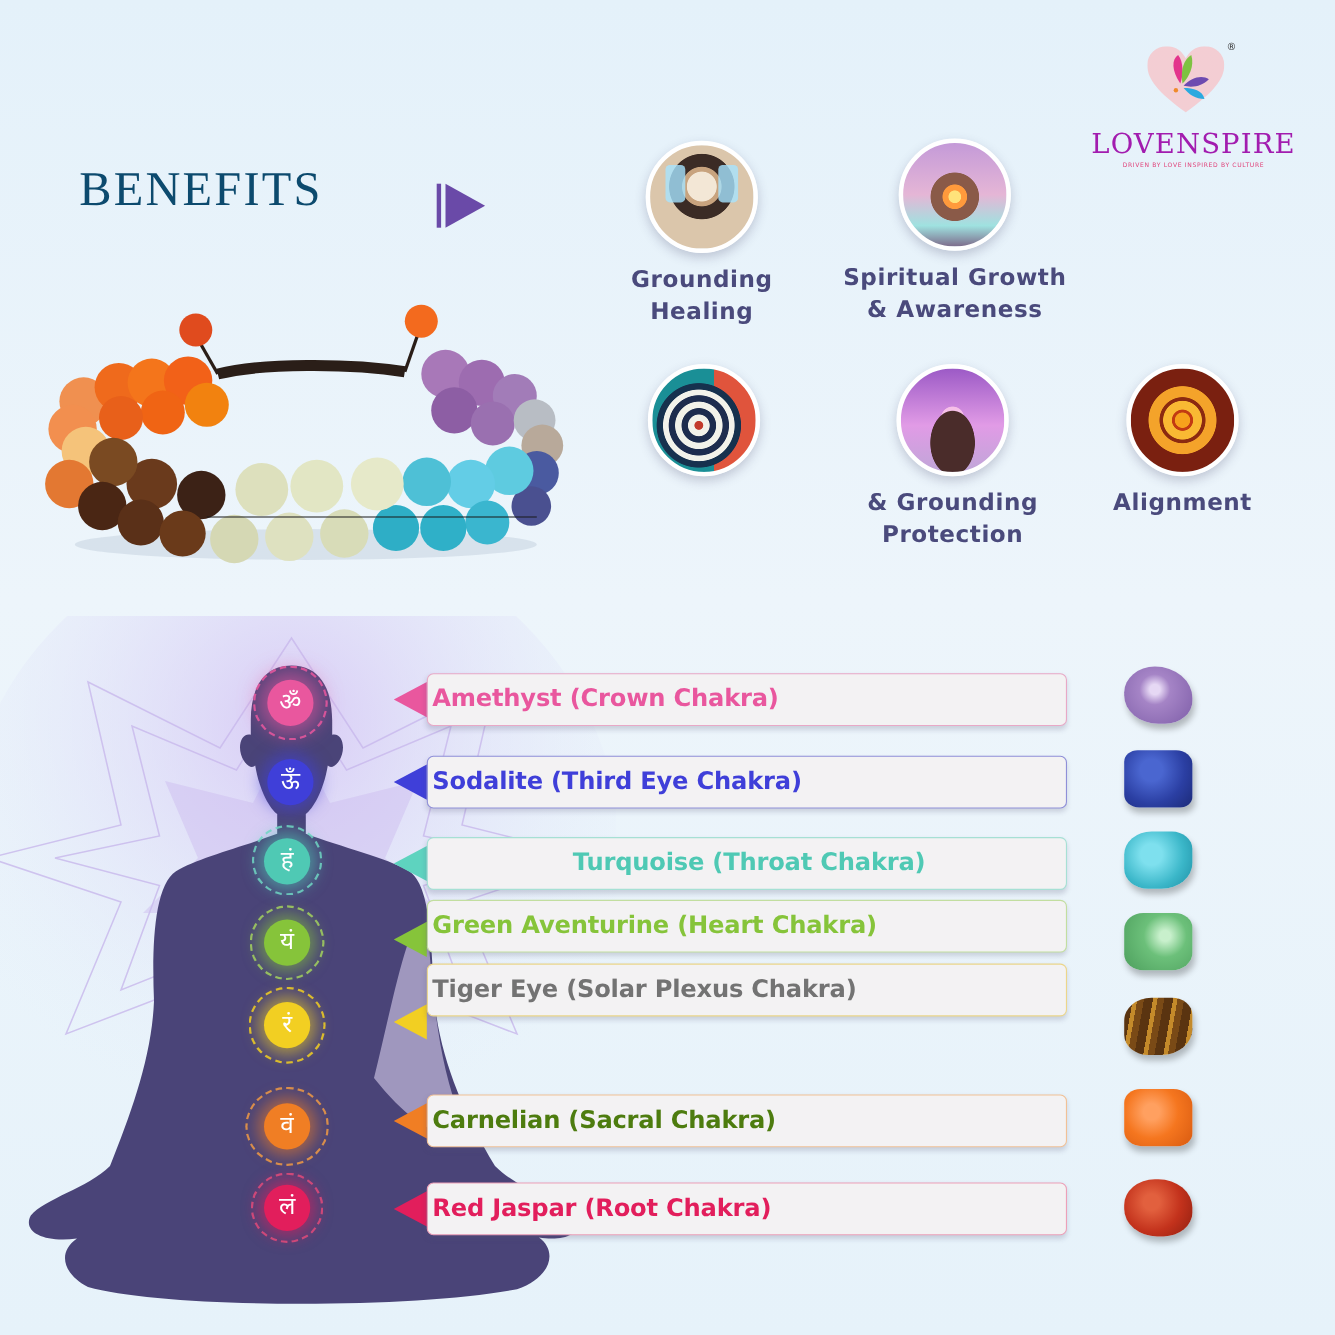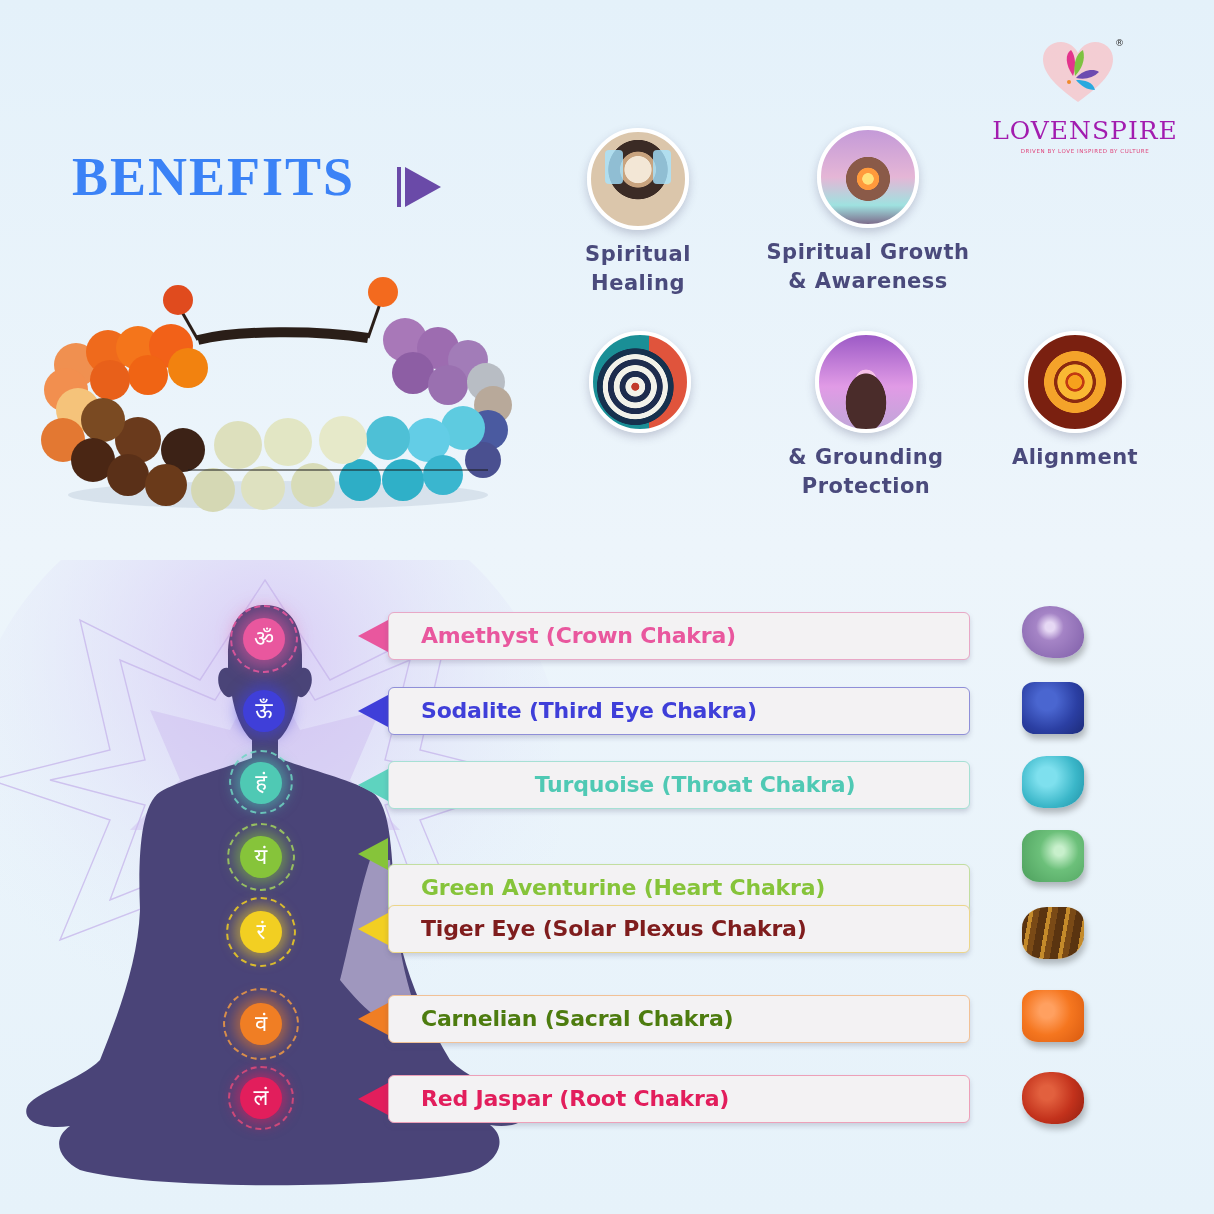--- a/index.html
+++ b/index.html
@@ -19,22 +19,22 @@
     font-family: "DejaVu Serif", serif; font-size: 25px; letter-spacing: 1px; color: #a21caf;
   }
   .logo .tagline {
     position: absolute; left: 0; top: 110px; width: 200px; text-align: center;
     font-size: 5.5px; letter-spacing: 0.6px; color: #e0437a;
   }
 
   
   .heading {
     position: absolute; left: 72px; top: 150px;
-    font-family: "Liberation Serif", serif; font-size: 54px; font-weight: bold;
-    color: #3b82f6; letter-spacing: 2px; line-height: 1;
+    font-family: "Liberation Serif", serif; font-size: 44px; font-weight: normal;
+    color: #0c4a6e; letter-spacing: 2px; line-height: 1;
   }
   .heading-arrow { position: absolute; left: 395px; top: 165px; width: 48px; height: 44px; }
 
   
   .bracelet { position: absolute; left: 38px; top: 270px; width: 480px; height: 250px; }
 
   
   .benefit { position: absolute; width: 220px; text-align: center; }
   .benefit .circle {
     width: 102px; height: 102px; border-radius: 50%; margin: 0 auto;
@@ -76,21 +76,21 @@
   .pointer {
     position: absolute; width: 0; height: 0;
     border-top: 16px solid transparent; border-bottom: 16px solid transparent;
     border-right-width: 30px; border-right-style: solid;
   }
   .stone-label {
     position: absolute; left: 388px; width: 582px; height: 48px;
     background: #f3f2f3; border: 1.5px solid; border-radius: 6px;
     box-shadow: 0 3px 5px rgba(80,80,120,0.22);
     font-family: "DejaVu Sans", sans-serif; font-weight: bold; font-size: 22px;
-    line-height: 45px; padding-left: 32px; letter-spacing: -0.2px;
+    line-height: 45px; padding-left: 4px; letter-spacing: -0.2px;
   }
   .stone {
     position: absolute; left: 1022px; width: 62px; height: 52px;
     box-shadow: 2px 5px 6px rgba(0,0,0,0.25);
   }
 </style>
 </head>
 <body>
 
 <div class="logo">
@@ -161,21 +161,21 @@
   <circle cx="65" cy="150" r="22" fill="#7a4a22"></circle>
   <circle cx="55" cy="190" r="22" fill="#4a2614"></circle>
   <circle cx="90" cy="205" r="21" fill="#5a3018"></circle>
   <circle cx="128" cy="215" r="21" fill="#6a3a1a"></circle>
   <path d="M150 200 L450 200" stroke="#1a1a1a" stroke-width="2" opacity="0.5"></path>
 </svg>
 
 <div class="benefit b1">
   <div class="circle c-emotional"></div>
   <div class="label">
-    <div>Spiritual</div>
+    <div>Grounding</div>
     <div>Healing</div>
   </div>
 </div>
 <div class="benefit b2">
   <div class="circle c-spiritual"></div>
   <div class="label">
     <div>Spiritual Growth</div>
     <div>&amp; Awareness</div>
   </div>
 </div>
@@ -257,24 +257,24 @@
 <div class="pointer" style="left:358px; top:620px; border-right-color:#e9579e;"></div>
 <div class="stone-label" style="top:612px; color:#e9579e; border-color:#e8a8c6;">Amethyst (Crown Chakra)</div>
 
 <div class="pointer" style="left:358px; top:695px; border-right-color:#3f3fd9;"></div>
 <div class="stone-label" style="top:687px; color:#3f3fd9; border-color:#8f8fd8;">Sodalite (Third Eye Chakra)</div>
 
 <div class="pointer" style="left:358px; top:769px; border-right-color:#5ed3bf;"></div>
 <div class="stone-label" style="top:761px; color:#4fc9b4; border-color:#a6e0d4;text-align:center;">Turquoise (Throat Chakra)</div>
 
 <div class="pointer" style="left:358px; top:838px; border-right-color:#86c43a;"></div>
-<div class="stone-label" style="top:864px; color:#86c43a; border-color:#c2dea0;">Green Aventurine (Heart Chakra)</div>
+<div class="stone-label" style="top:818px; color:#86c43a; border-color:#c2dea0;">Green Aventurine (Heart Chakra)</div>
 
 <div class="pointer" style="left:358px; top:913px; border-right-color:#f2cf22;"></div>
-<div class="stone-label" style="top:905px; color:#7f1d1d; border-color:#ecd68a;">Tiger Eye (Solar Plexus Chakra)</div>
+<div class="stone-label" style="top:876px; color:#737373; border-color:#ecd68a;">Tiger Eye (Solar Plexus Chakra)</div>
 
 <div class="pointer" style="left:358px; top:1003px; border-right-color:#f07e24;"></div>
 <div class="stone-label" style="top:995px; color:#4d7c0f; border-color:#f1c196;">Carnelian (Sacral Chakra)</div>
 
 <div class="pointer" style="left:358px; top:1083px; border-right-color:#e21e5c;"></div>
 <div class="stone-label" style="top:1075px; color:#e21e5c; border-color:#eda0b8;">Red Jaspar (Root Chakra)</div>
 
 <div class="stone" style="top:606px; background:radial-gradient(circle at 45% 40%, #e6d8f4 0 10%, #a584c6 30%, #7e5ea8 100%); border-radius:45% 55% 40% 50%;"></div>
 <div class="stone" style="top:682px; background:radial-gradient(circle at 40% 35%, #4a66d0 0 20%, #2b3fa3 60%, #1c2a78 100%); border-radius:20% 24% 18% 22%;"></div>
 <div class="stone" style="top:756px; background:radial-gradient(circle at 40% 40%, #7ee0ee 0 20%, #3bb7c9 60%, #1f8ea4 100%); border-radius:40% 30% 45% 35%;"></div>

